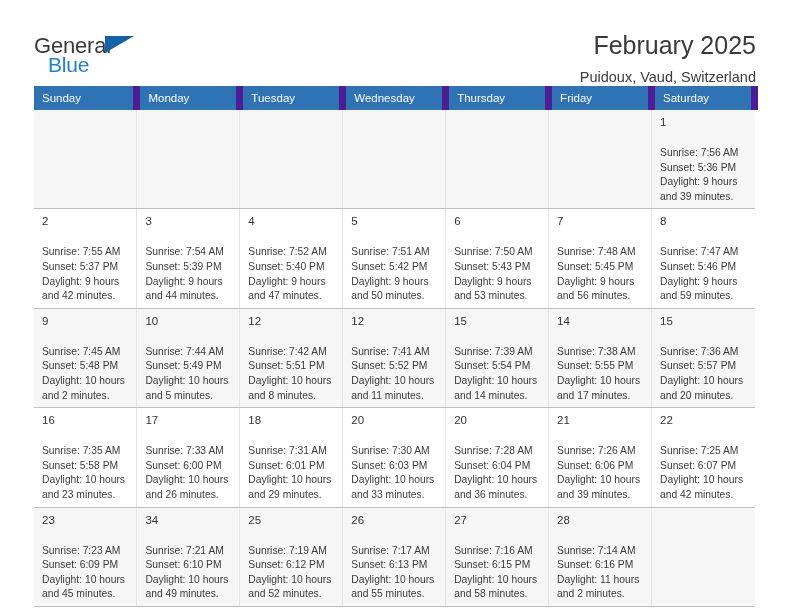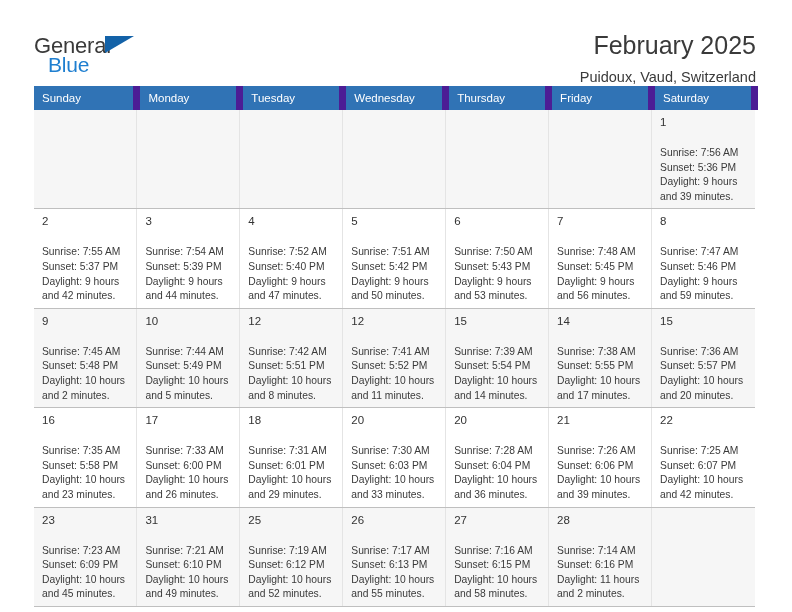--- a/index.html
+++ b/index.html
@@ -383,21 +383,21 @@
             <div class="cell-inner">
               <div class="daynum">23</div>
               <div class="detail">Sunrise: 7:23 AM
 Sunset: 6:09 PM
 Daylight: 10 hours
 and 45 minutes.</div>
             </div>
           </td>
           <td>
             <div class="cell-inner">
-              <div class="daynum">31</div>
+              <div class="daynum">34</div>
               <div class="detail">Sunrise: 7:21 AM
 Sunset: 6:10 PM
 Daylight: 10 hours
 and 49 minutes.</div>
             </div>
           </td>
           <td>
             <div class="cell-inner">
               <div class="daynum">25</div>
               <div class="detail">Sunrise: 7:19 AM

